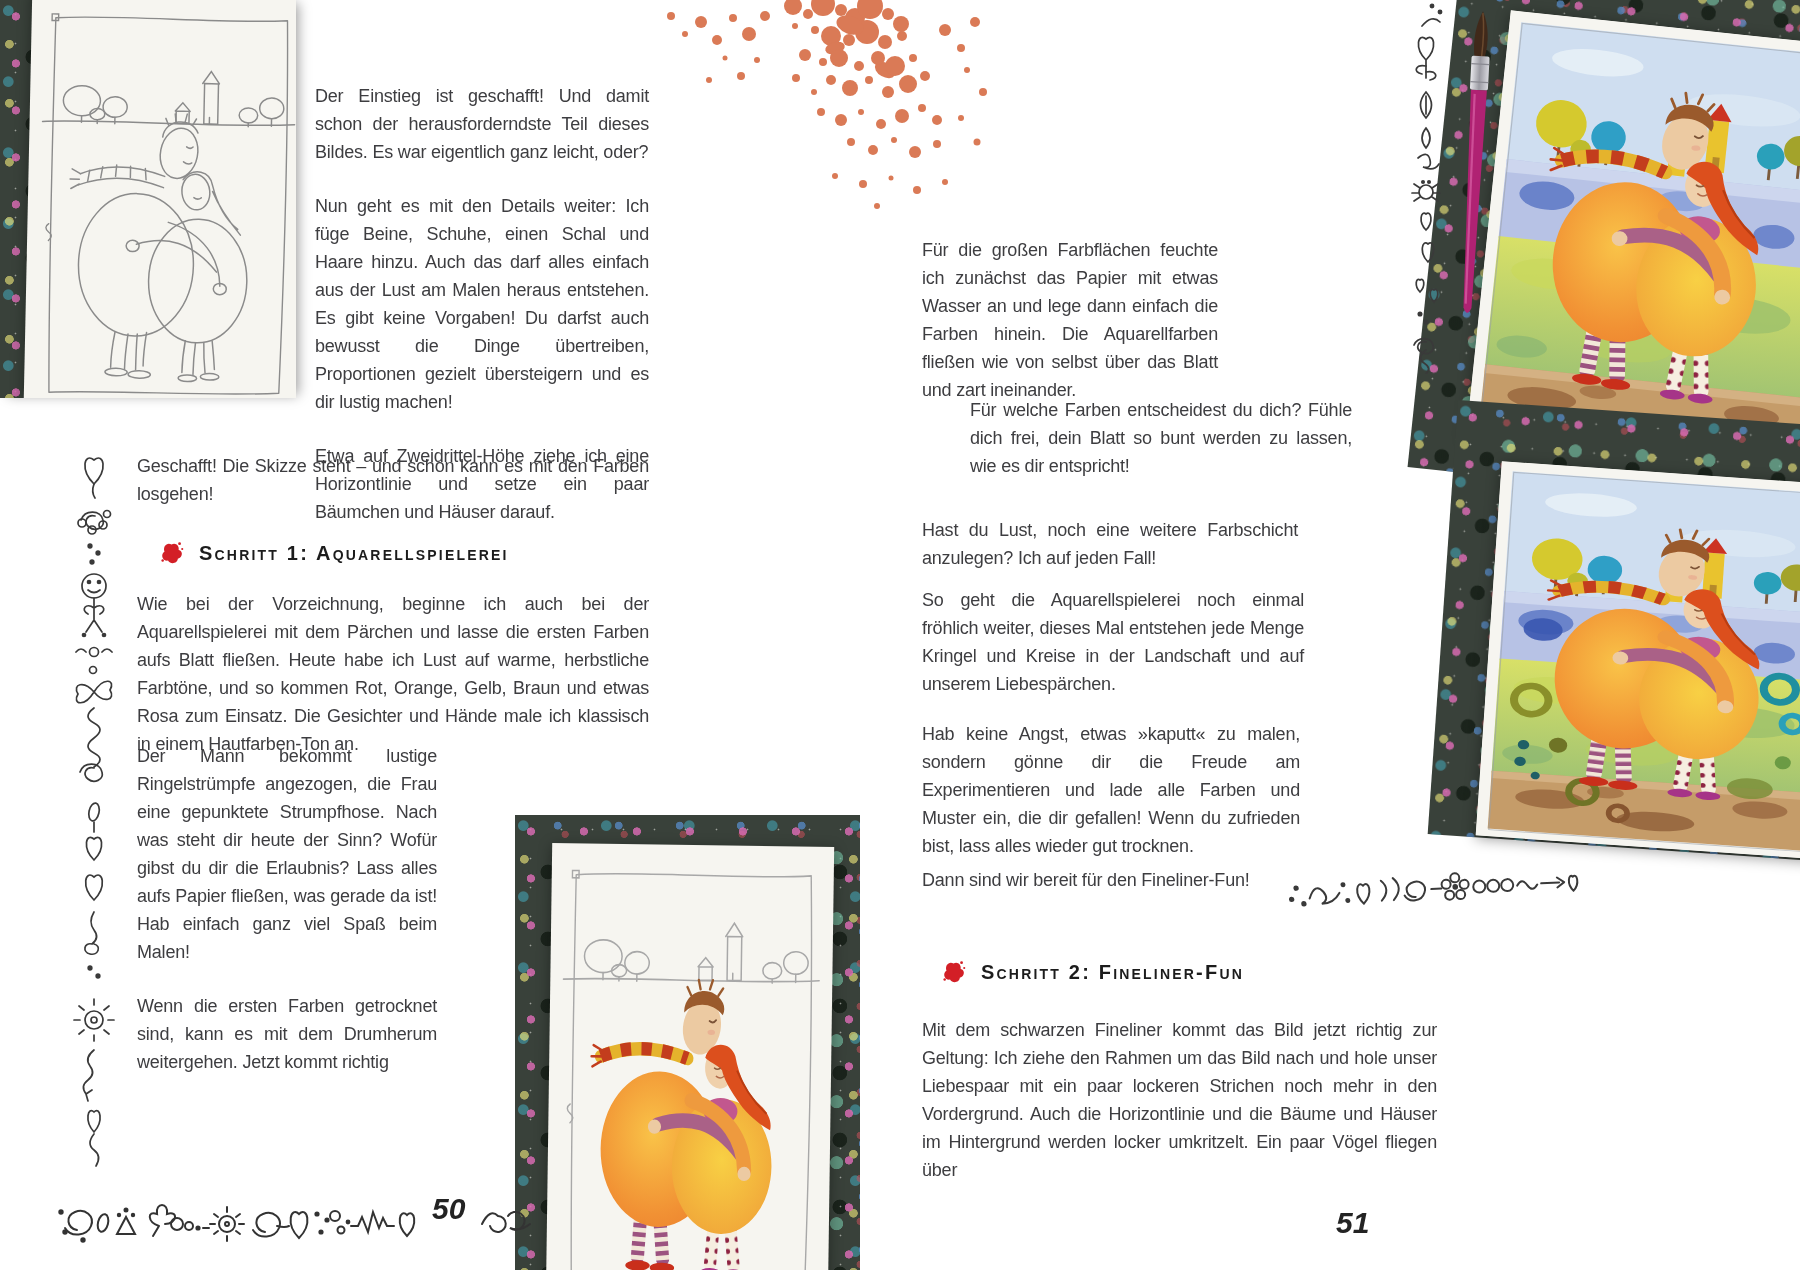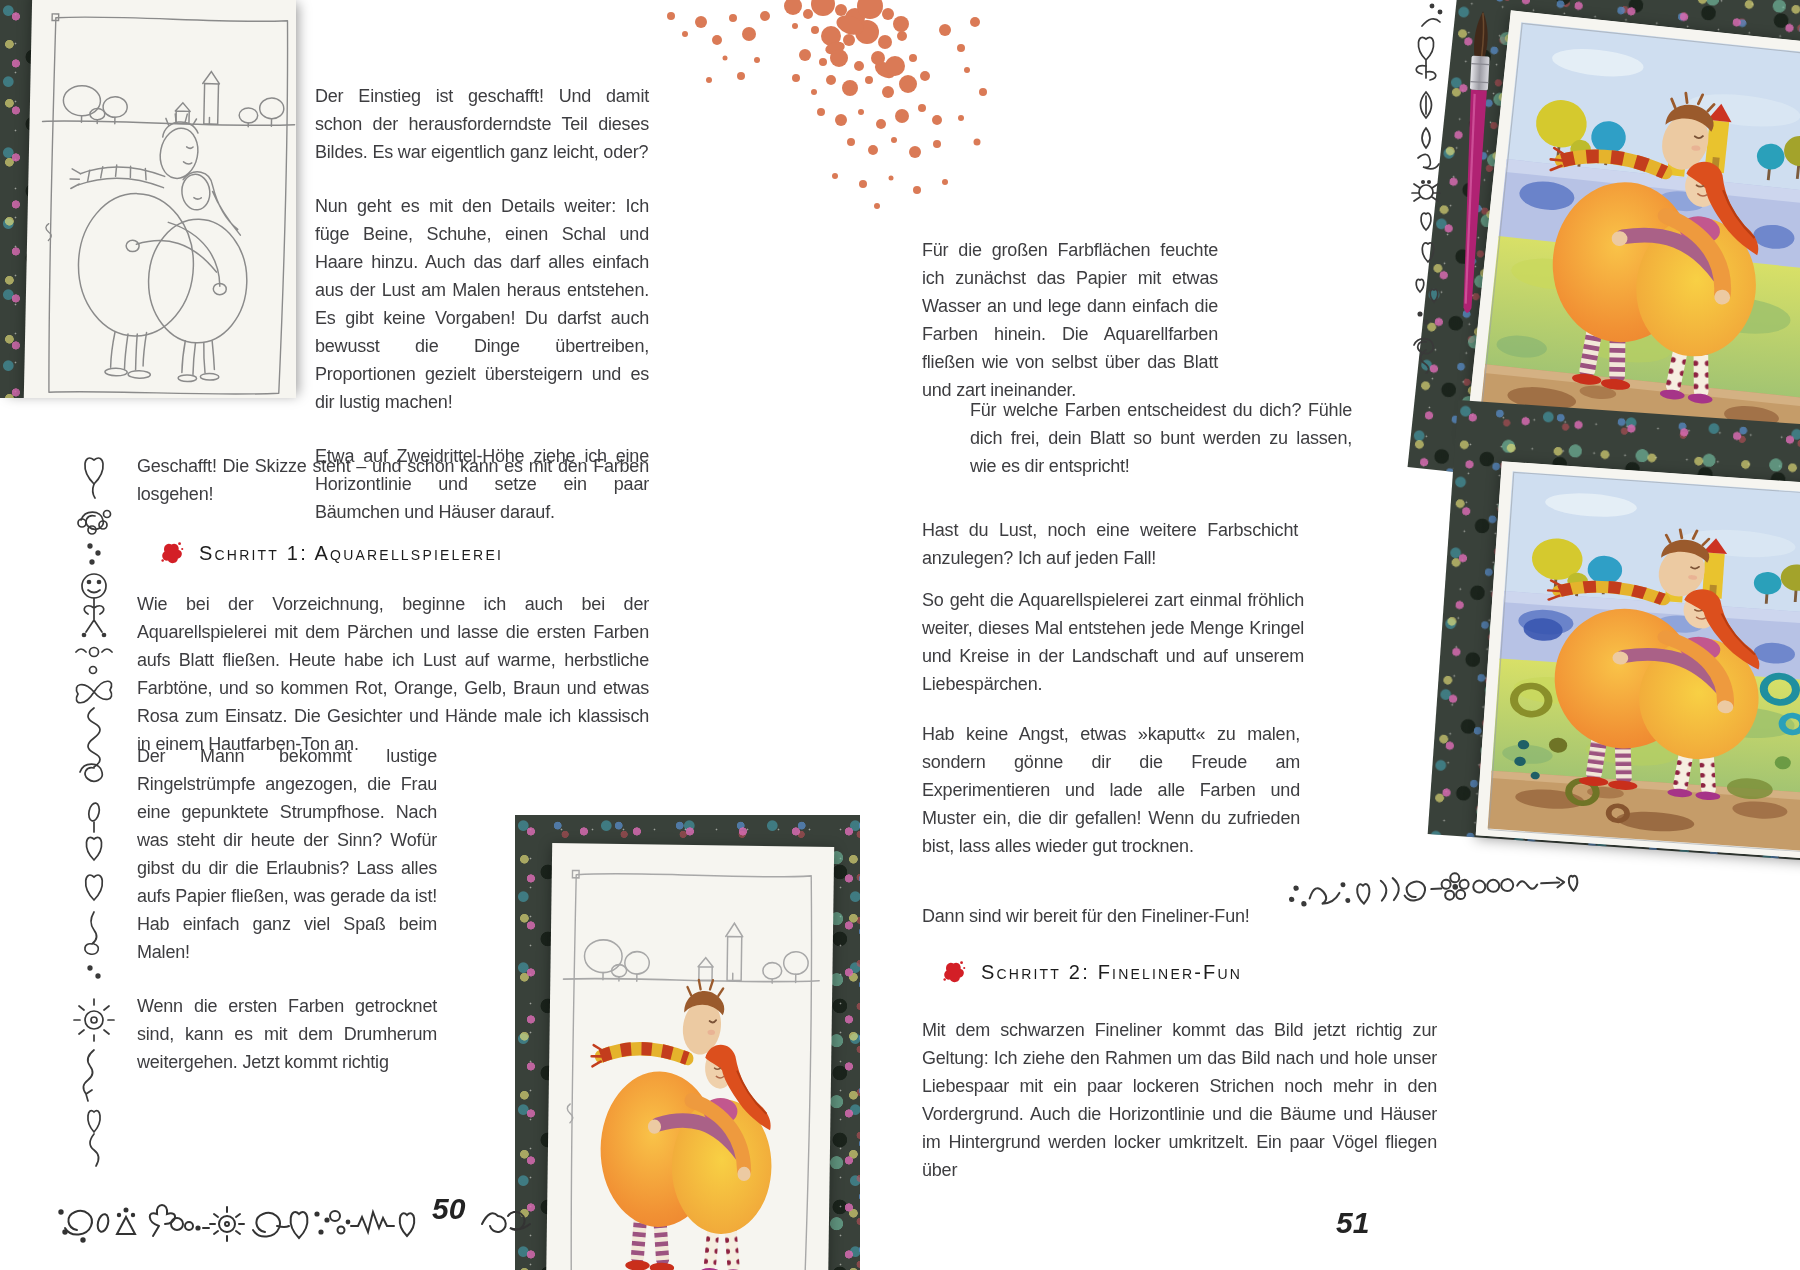--- a/index.html
+++ b/index.html
@@ -4,21 +4,21 @@
 <style>
   html,body{margin:0;padding:0;}
   body{width:1800px;height:1270px;overflow:hidden;background:#ffffff;}
   .spread{position:relative;width:1800px;height:1270px;background:#ffffff;overflow:hidden;
           font-family:"Liberation Sans",sans-serif;color:#3d3d40;}
   
   .para{position:absolute;text-align:justify;font-size:18px;line-height:28px;
         letter-spacing:-0.2px;color:#3d3d40;margin:0;}
   .para p{margin:0 0 26px 0;}
   .step{position:absolute;display:flex;align-items:center;gap:15px;margin:0;
-        font-variant:small-caps;font-weight:400;font-size:20px;letter-spacing:2.2px;color:#1c1c1c;}
+        font-variant:small-caps;font-weight:700;font-size:20px;letter-spacing:2.2px;color:#1c1c1c;}
   .step svg{flex:0 0 auto;}
   .pagenum{position:absolute;font-style:italic;font-weight:600;font-size:30px;color:#232323;}
   
   .photo{position:absolute;overflow:hidden;}
   .messy{background-color:#39413a;
     background-image:
       radial-gradient(circle at 30% 35%, rgba(214,106,176,.85) 0 8%, transparent 9%),
       radial-gradient(circle at 70% 20%, rgba(88,140,200,.75) 0 6%, transparent 7%),
       radial-gradient(circle at 20% 75%, rgba(228,222,120,.65) 0 7%, transparent 8%),
       radial-gradient(circle at 80% 70%, rgba(120,200,170,.6) 0 9%, transparent 10%),
@@ -409,23 +409,23 @@
         <circle cx="322" cy="70" r="3"></circle>
       <circle cx="338" cy="92" r="4"></circle>
         <circle cx="316" cy="118" r="3"></circle>
         <circle cx="332" cy="142" r="3.5"></circle>
     </svg>
   </div>
 
   <p class="para" style="left:922px;top:236px;width:296px;">Für die großen Farbflächen feuchte ich zunächst das Papier mit etwas Wasser an und lege dann einfach die Farben hinein. Die Aquarellfarben fließen wie von selbst über das Blatt und zart ineinander.</p>
   <p class="para" style="left:970px;top:396px;width:382px;">Für welche Farben entscheidest du dich? Fühle dich frei, dein Blatt so bunt werden zu lassen, wie es dir entspricht!</p>
   <p class="para" style="left:922px;top:516px;width:376px;">Hast du Lust, noch eine weitere Farbschicht anzulegen? Ich auf jeden Fall!</p>
-  <p class="para" style="left:922px;top:586px;width:382px;">So geht die Aquarellspielerei zart einmal fröhlich weiter, dieses Mal entstehen jede Menge Kringel und Kreise in der Landschaft und auf unserem Liebespärchen.</p>
+  <p class="para" style="left:922px;top:586px;width:382px;">So geht die Aquarellspielerei noch einmal fröhlich weiter, dieses Mal entstehen jede Menge Kringel und Kreise in der Landschaft und auf unserem Liebespärchen.</p>
   <p class="para" style="left:922px;top:720px;width:378px;">Hab keine Angst, etwas »kaputt« zu malen, sondern gönne dir die Freude am Experimentieren und lade alle Farben und Muster ein, die dir gefallen! Wenn du zufrieden bist, lass alles wieder gut trocknen.</p>
-  <p class="para" style="left:922px;top:902px;width:360px;">Dann sind wir bereit für den Fineliner-Fun!</p>
+  <p class="para" style="left:922px;top:866px;width:360px;">Dann sind wir bereit für den Fineliner-Fun!</p>
 
   <h2 class="step" style="left:942px;top:960px;">
     <svg width="24" height="24" viewBox="0 0 27 27">
         <use href="#g-splat"></use>
       </svg>
     <span>Schritt 2: Fineliner-Fun</span>
   </h2>
 
   <p class="para" style="left:922px;top:1016px;width:515px;">Mit dem schwarzen Fineliner kommt das Bild jetzt richtig zur Geltung: Ich ziehe den Rahmen um das Bild nach und hole unser Liebespaar mit ein paar lockeren Strichen noch mehr in den Vordergrund. Auch die Horizontlinie und die Bäume und Häuser im Hintergrund werden locker umkritzelt. Ein paar Vögel fliegen über</p>
 

